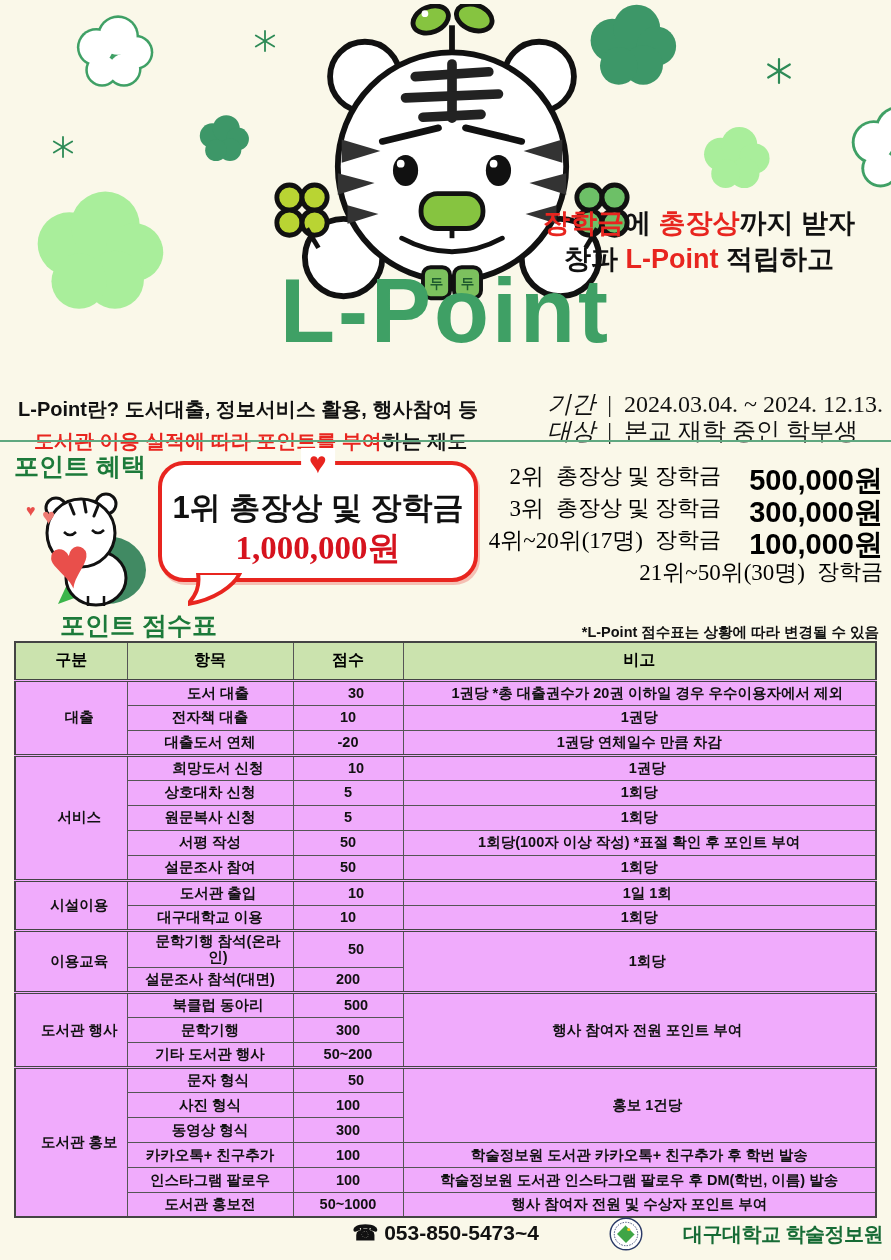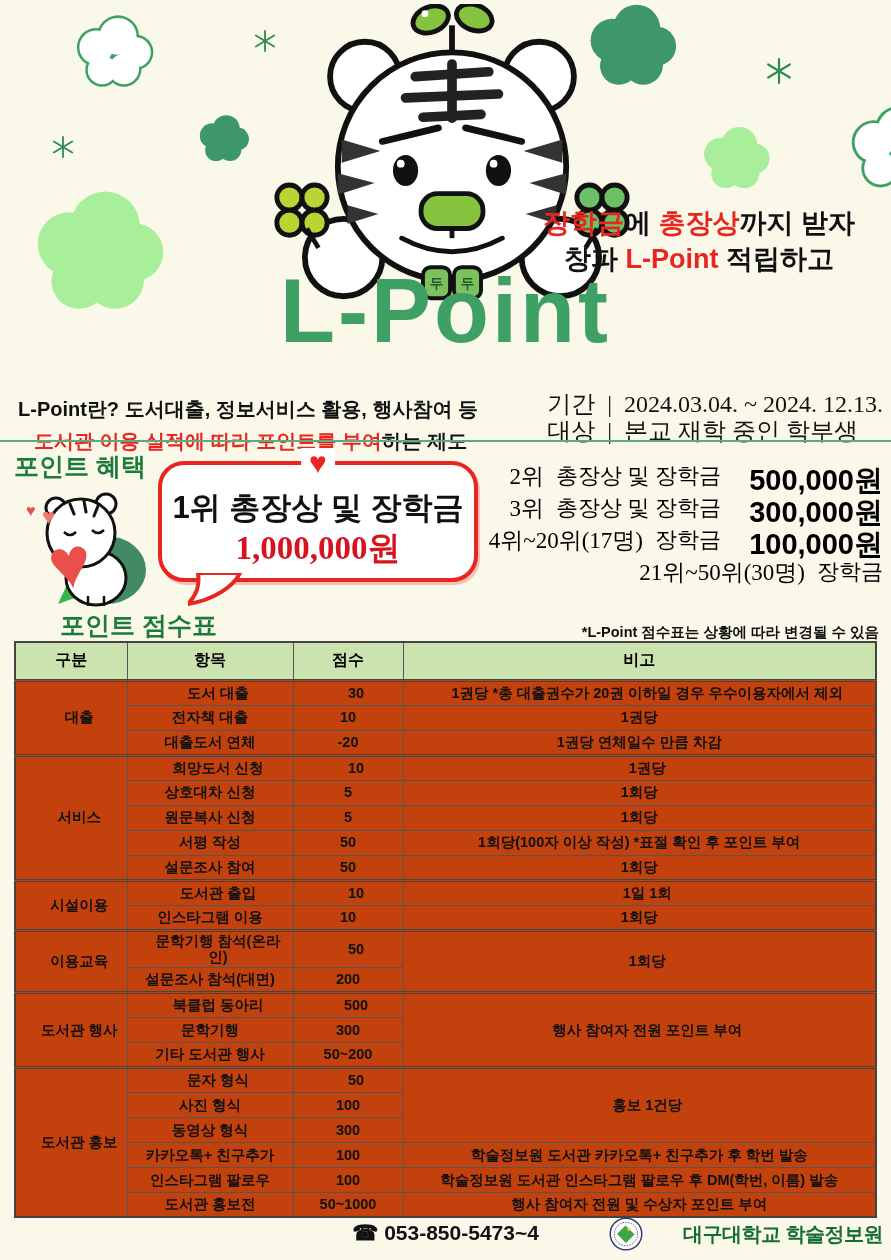--- a/index.html
+++ b/index.html
@@ -17,21 +17,21 @@
             font-size:27px; font-weight:800; line-height:1.32; color:#111; }
   .rt-red { color:var(--red,#E8251F); }
 
   .intro { position:absolute; top:393px; left:18px; font-size:20px; font-weight:700;
            line-height:1.6; color:#111; }
   .intro .l2 { padding-left:16px; }
 
   .info { position:absolute; top:391px; right:8px; font-family:"Liberation Serif", serif;
           font-size:24px; color:#111; line-height:1.12; }
   .info-row { display:flex; align-items:baseline; }
-  .info-label { width:58px; }
+  .info-label { width:58px;font-style:italic; }
   .info-sep { margin:0 12px 0 2px; }
 
   .divider { position:absolute; top:440px; left:0; width:100%; height:2px; background:#5FA880; }
 
   .sec-heading { position:absolute; left:14px; font-size:25px; font-weight:700; color:var(--hgreen,#1C7A3A); }
   .benefits-heading { top:450px; }
   .score-heading { top:609px;margin-left:46px; }
 
   .mini-tiger { position:absolute; left:8px; top:478px; }
 
@@ -48,21 +48,21 @@
   .prizes { position:absolute; top:461px; right:8px; width:400px; display:flex;
             flex-direction:column; gap:2px; }
   .prize-row { display:flex; justify-content:flex-end; align-items:flex-start; gap:12px; height:30px; }
   .prize-rank { font-family:"Liberation Serif", serif; font-size:23px; }
   .prize-label { font-family:"Liberation Serif", serif; font-size:22px; }
   .prize-amount { font-size:29px; font-weight:700; min-width:150px; text-align:right; }
 
   .score-note { position:absolute; top:623px; right:12px; font-size:14.5px; font-weight:700; color:#111; }
 
   .score-table { position:absolute; top:641px; left:14px; width:863px; border-collapse:collapse;
-                 background:#c2410c; border:2px solid #444; }
+                 background:#f0abfc; border:2px solid #444; }
   .score-table th { background:var(--thbg,#CBE3AE); font-size:16px; font-weight:700; height:38px;
                     border:1px solid #555; }
   .score-table td { border:1px solid #555; font-size:14.5px; font-weight:600; height:25px;
                     text-align:center; padding:1px 4px; line-height:1.15; color:#111; }
   .score-table tr.group-start td { border-top:3px double #444;padding-left:20px; }
   .cell-note { font-size:14px; }
 
   .phone { position:absolute; bottom:15px; left:0; width:100%; text-align:center;
            font-size:21px; font-weight:600; color:#111; }
   .logo-block { position:absolute; right:8px; bottom:8px; display:flex; align-items:center; gap:3px; }
@@ -373,21 +373,21 @@
           <td class="cell-score">50</td>
           <td class="cell-note" rowspan="1">1회당</td>
         </tr>
         <tr class="group-start">
           <td class="cell-group" rowspan="2">시설이용</td>
           <td class="cell-item">도서관 출입</td>
           <td class="cell-score">10</td>
           <td class="cell-note" rowspan="1">1일 1회</td>
         </tr>
         <tr>
-          <td class="cell-item">인스타그램 이용</td>
+          <td class="cell-item">대구대학교 이용</td>
           <td class="cell-score">10</td>
           <td class="cell-note" rowspan="1">1회당</td>
         </tr>
         <tr class="group-start">
           <td class="cell-group" rowspan="2">이용교육</td>
           <td class="cell-item">문학기행 참석(온라인)</td>
           <td class="cell-score">50</td>
           <td class="cell-note" rowspan="2">1회당</td>
         </tr>
         <tr>

